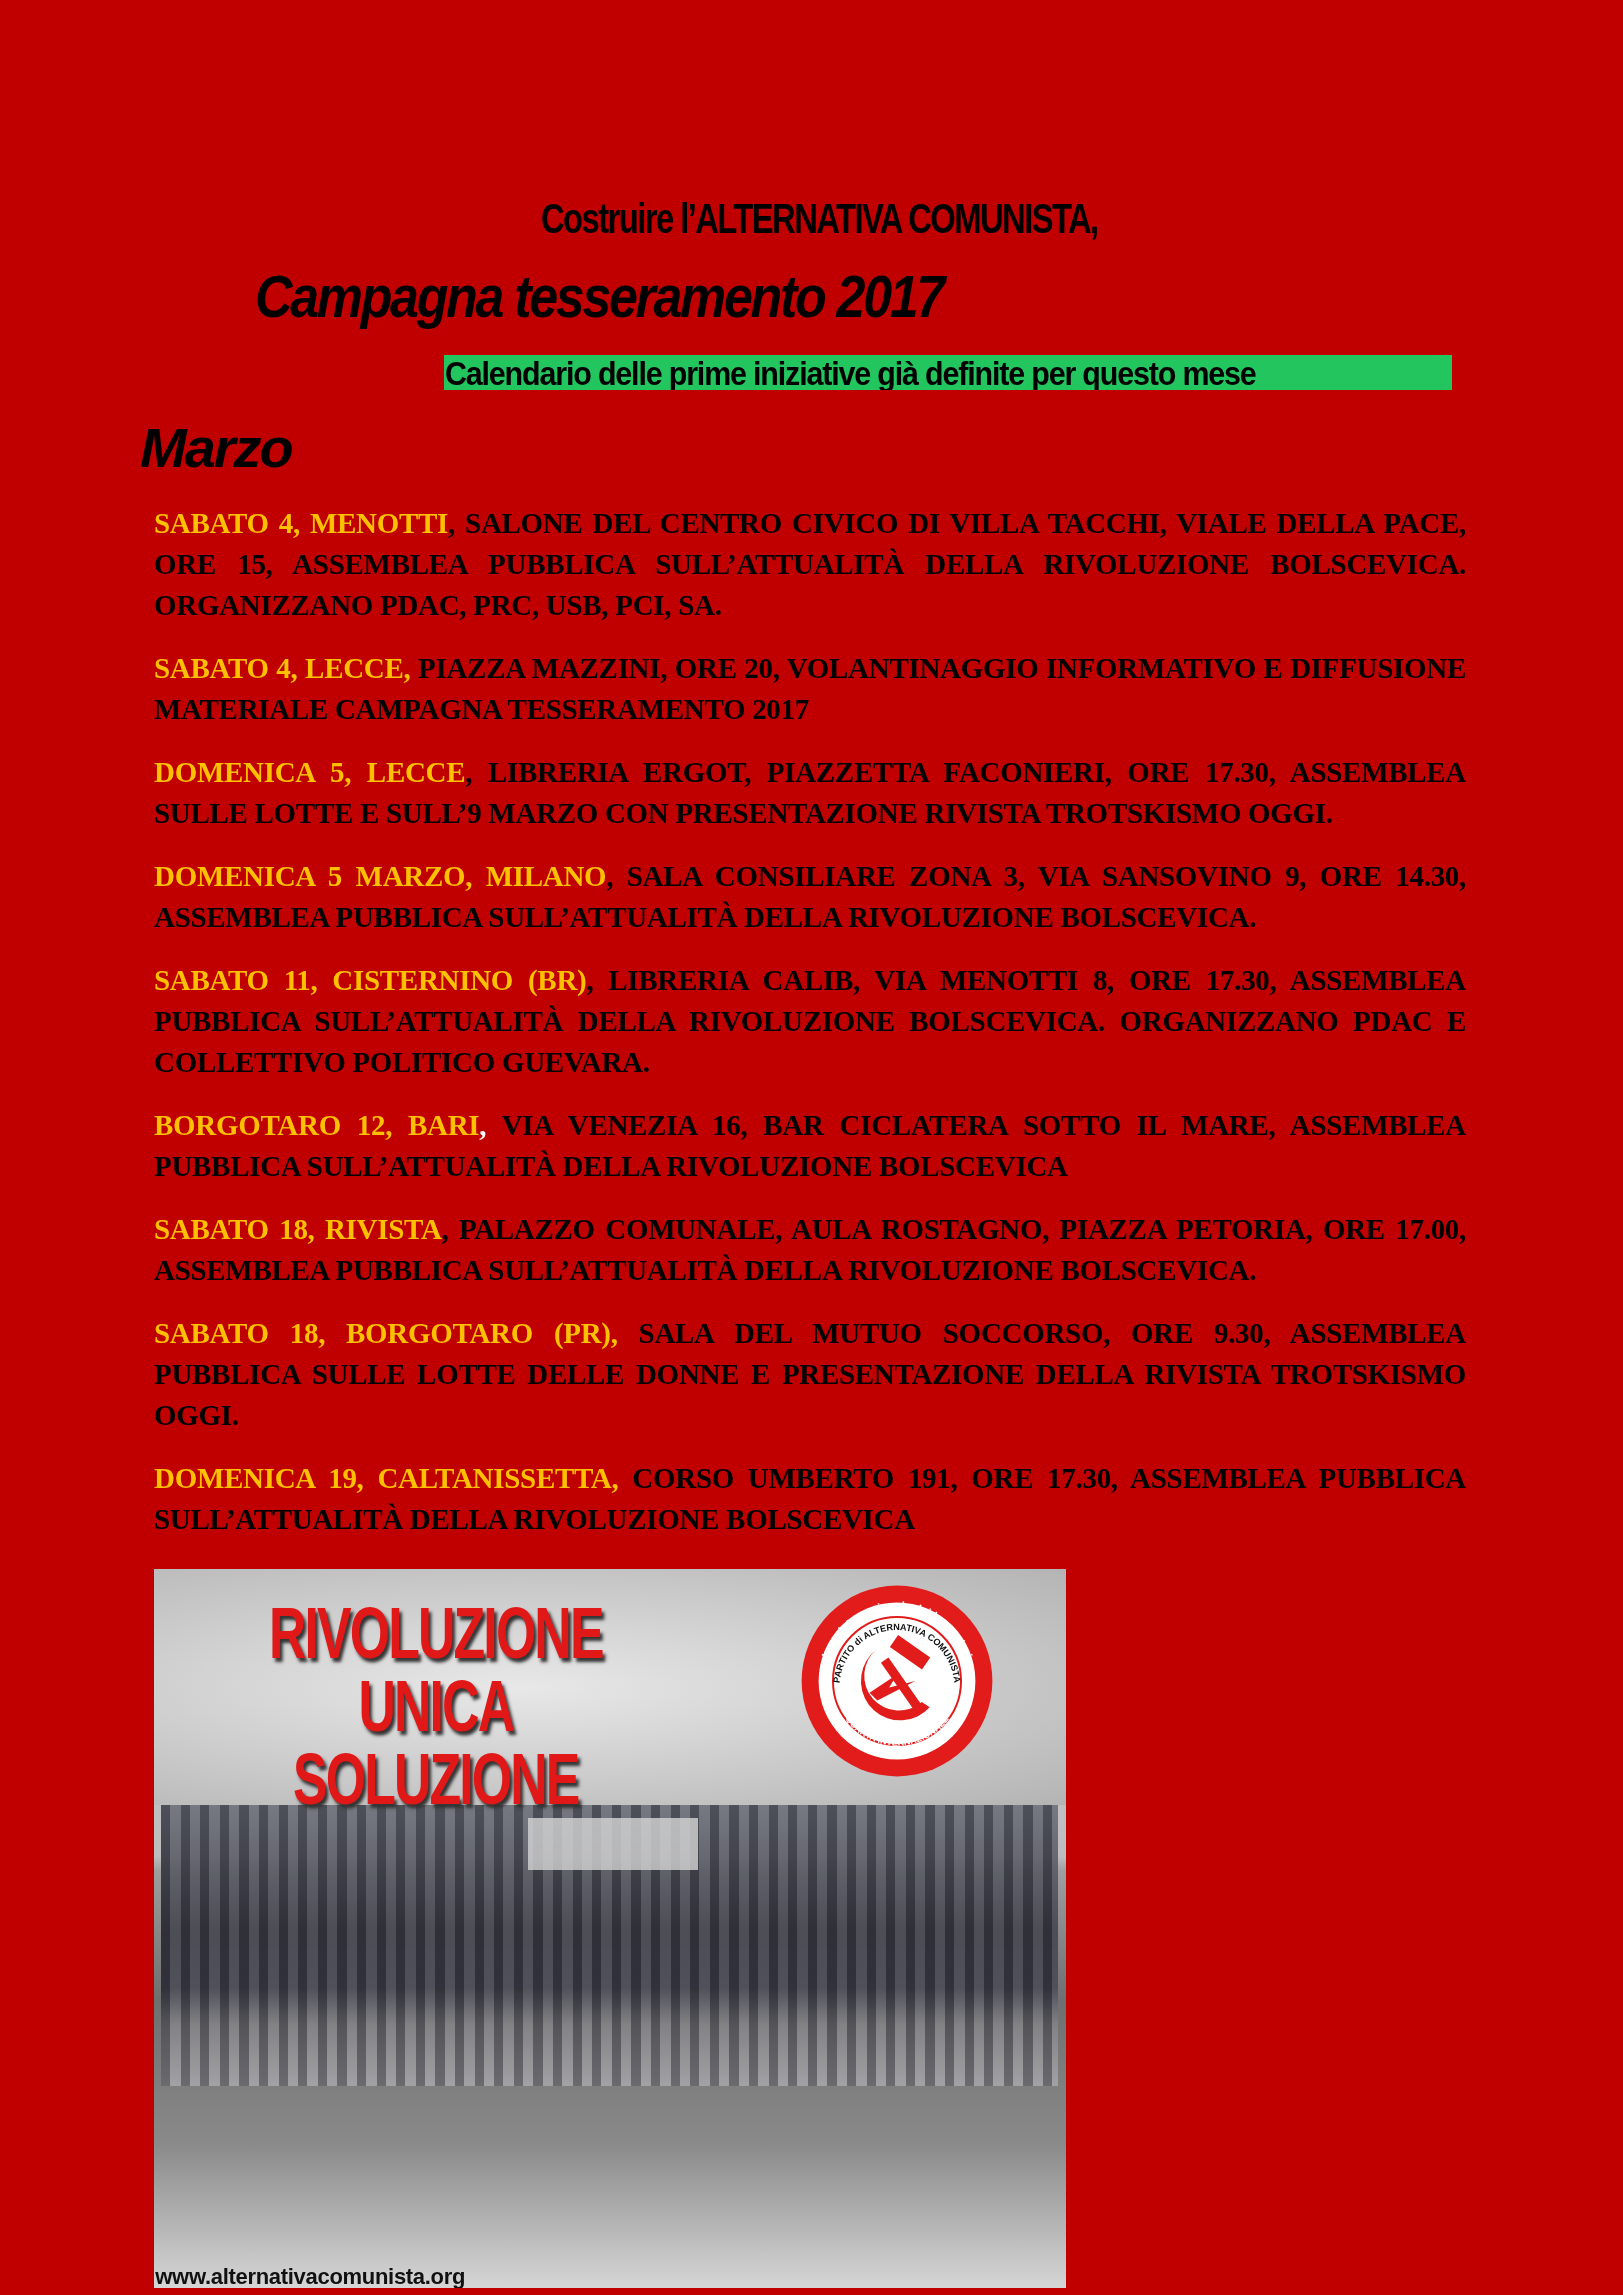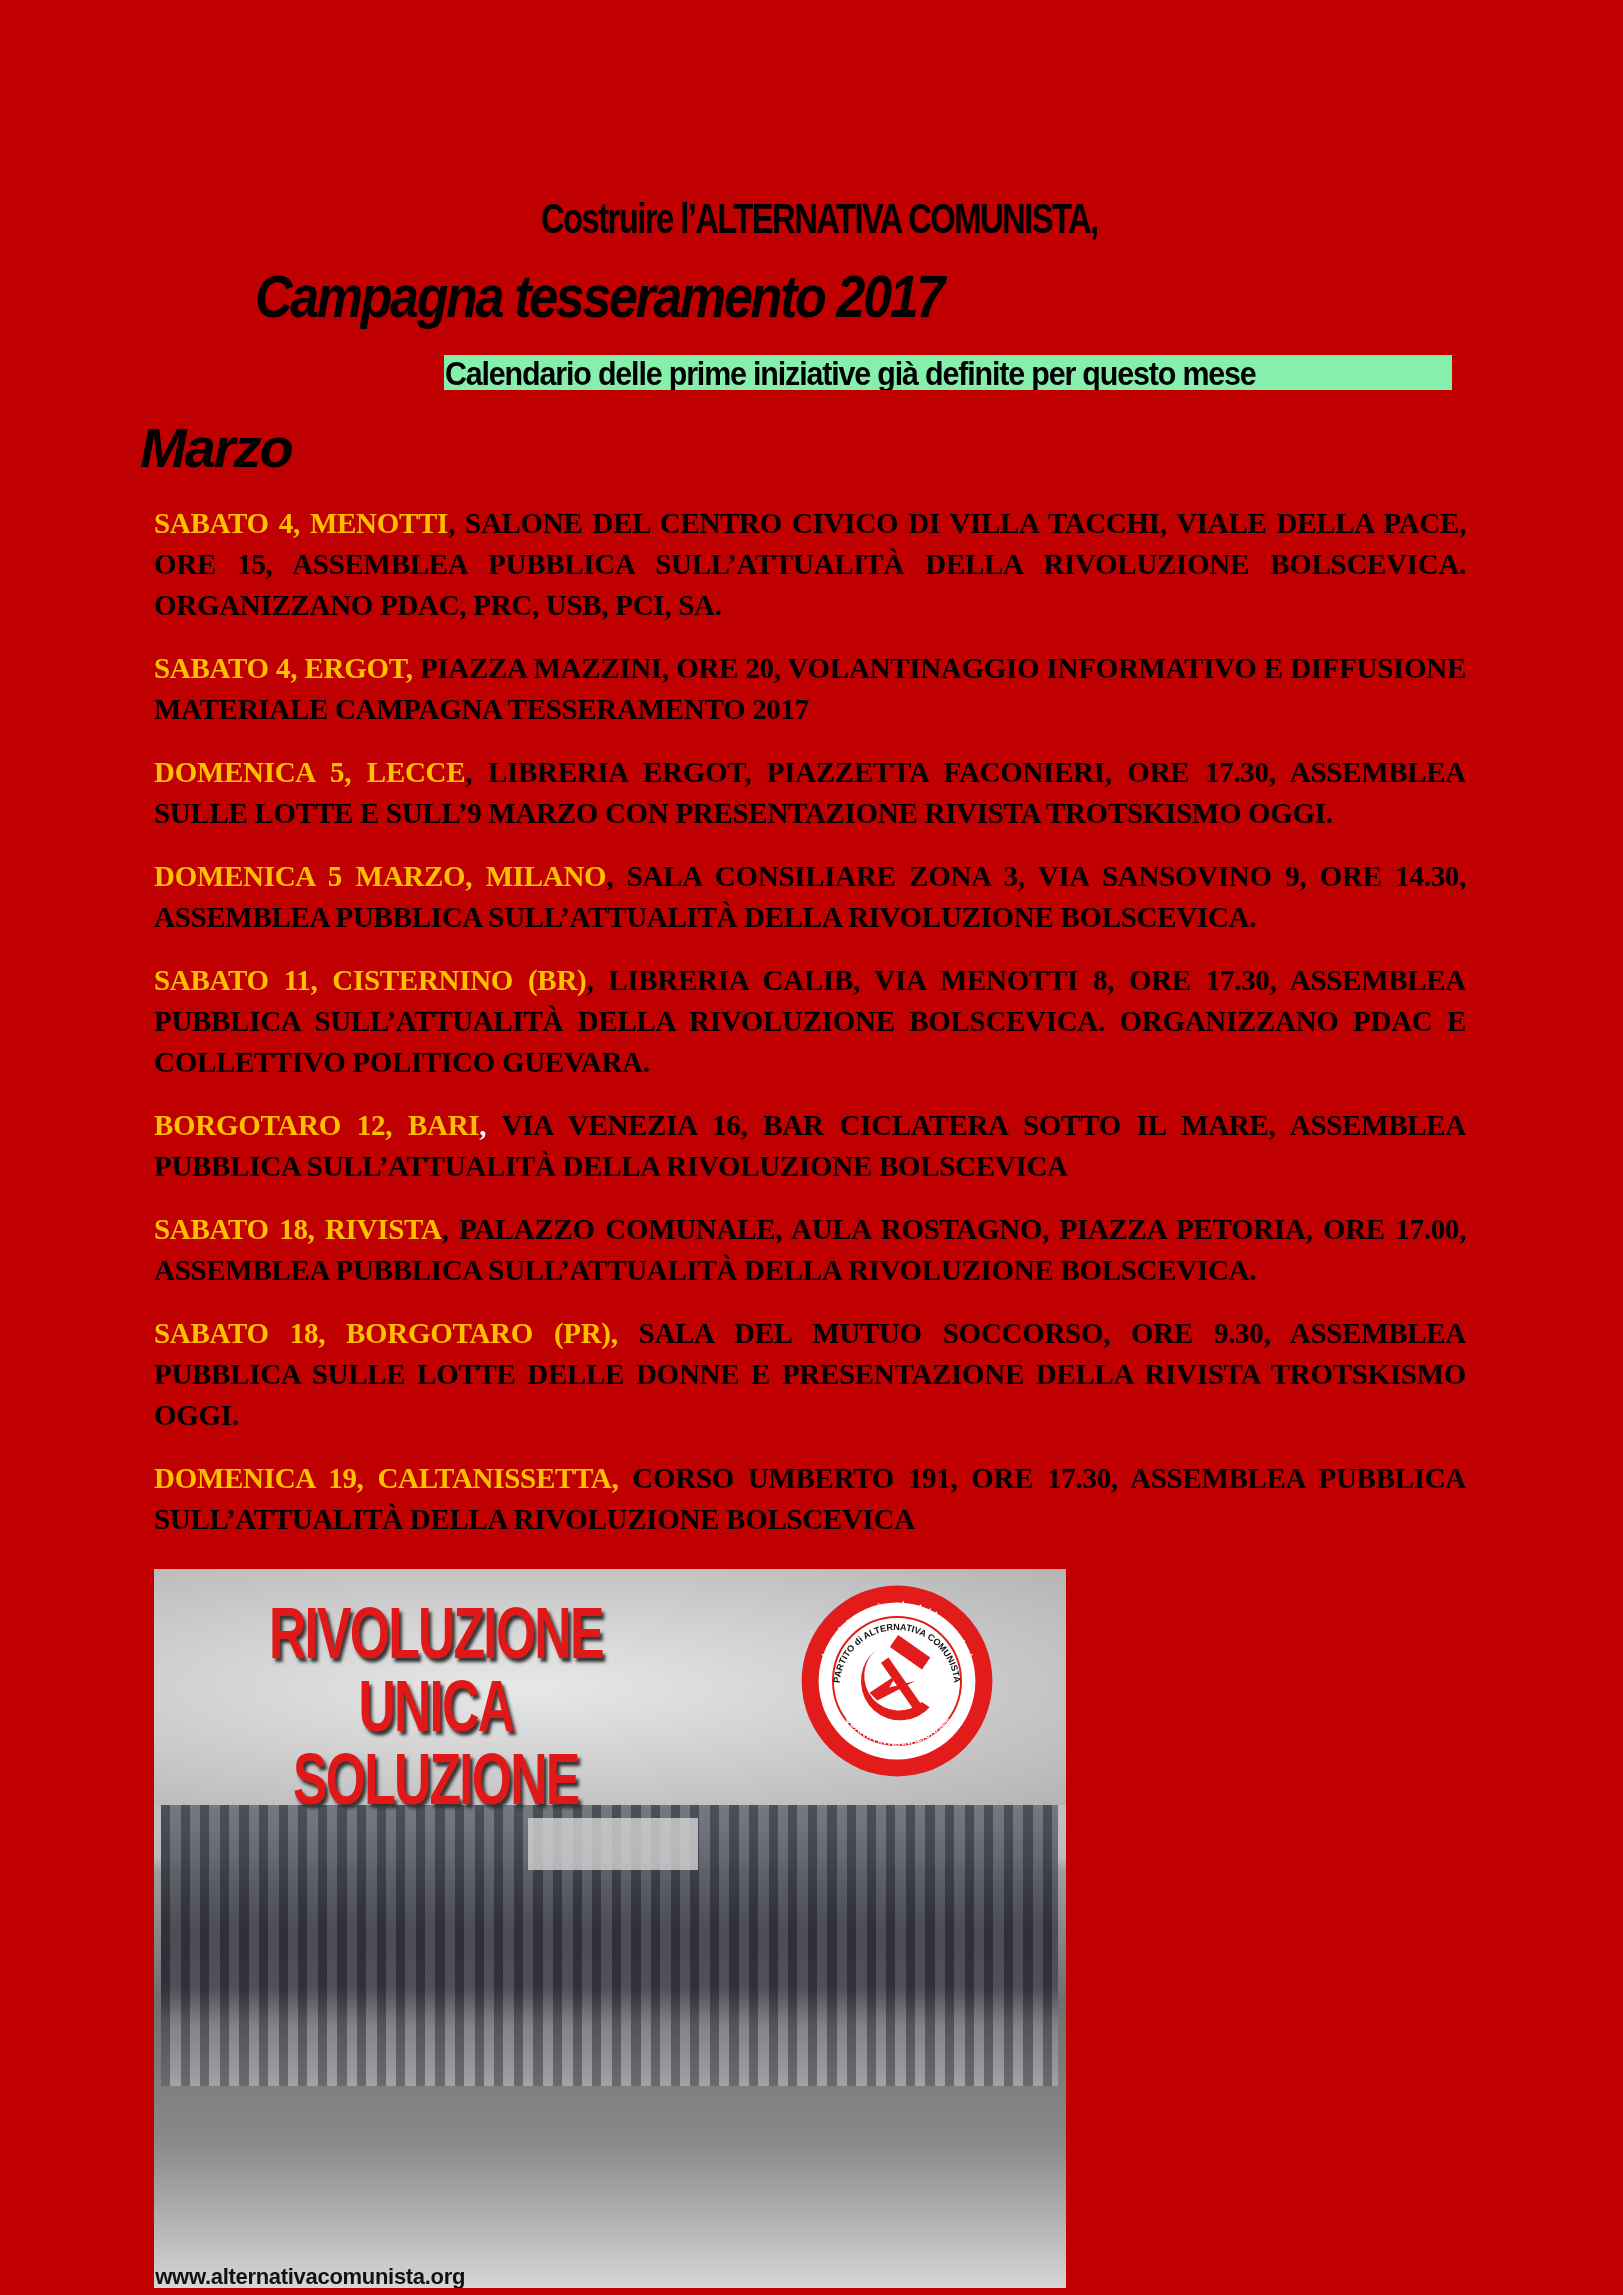--- a/index.html
+++ b/index.html
@@ -45,21 +45,21 @@
       letter-spacing: -2.6px;
       transform-origin: left center;
       transform: scaleX(0.88);
     }
     .subtitle-box {
       position: absolute;
       left: 444px;
       top: 355px;
       width: 1008px;
       height: 35px;
-      background: #86efac;
+      background: #22c55e;
       overflow: hidden;
     }
     .subtitle-text {
       position: absolute;
       left: 1.3px;
       top: -1.3px;
       font-family: "Liberation Sans", "DejaVu Sans", sans-serif;
       font-weight: bold;
       font-size: 34px;
       line-height: 39px;
@@ -183,21 +183,21 @@
 <div class="title2">Campagna tesseramento 2017</div>
 
 <div class="subtitle-box">
   <div class="subtitle-text">Calendario delle prime iniziative già definite per questo mese</div>
 </div>
 
 <div class="month">Marzo</div>
 
 <div class="events">
   <p class="event"><span class="lead">SABATO 4, MENOTTI</span><span>,</span><span> SALONE DEL CENTRO CIVICO DI VILLA TACCHI, VIALE DELLA PACE, ORE 15, ASSEMBLEA PUBBLICA SULL’ATTUALITÀ DELLA RIVOLUZIONE BOLSCEVICA. ORGANIZZANO PDAC, PRC, USB, PCI, SA.</span></p>
-  <p class="event"><span class="lead">SABATO 4, ERGOT</span><span class="lead">,</span><span> PIAZZA MAZZINI, ORE 20, VOLANTINAGGIO INFORMATIVO E DIFFUSIONE MATERIALE CAMPAGNA TESSERAMENTO 2017</span></p>
+  <p class="event"><span class="lead">SABATO 4, LECCE</span><span class="lead">,</span><span> PIAZZA MAZZINI, ORE 20, VOLANTINAGGIO INFORMATIVO E DIFFUSIONE MATERIALE CAMPAGNA TESSERAMENTO 2017</span></p>
   <p class="event"><span class="lead">DOMENICA 5, LECCE</span><span>,</span><span> LIBRERIA ERGOT, PIAZZETTA FACONIERI, ORE 17.30, ASSEMBLEA SULLE LOTTE E SULL’9 MARZO CON PRESENTAZIONE RIVISTA TROTSKISMO OGGI.</span></p>
   <p class="event"><span class="lead">DOMENICA 5 MARZO, MILANO</span><span>,</span><span> SALA CONSILIARE ZONA 3, VIA SANSOVINO 9, ORE 14.30, ASSEMBLEA PUBBLICA SULL’ATTUALITÀ DELLA RIVOLUZIONE BOLSCEVICA.</span></p>
   <p class="event"><span class="lead">SABATO 11, CISTERNINO (BR)</span><span>,</span><span> LIBRERIA CALIB, VIA MENOTTI 8, ORE 17.30, ASSEMBLEA PUBBLICA SULL’ATTUALITÀ DELLA RIVOLUZIONE BOLSCEVICA. ORGANIZZANO PDAC E COLLETTIVO POLITICO GUEVARA.</span></p>
   <p class="event"><span class="lead">BORGOTARO 12, BARI</span><span class="sep-white">,</span><span> VIA VENEZIA 16, BAR CICLATERA SOTTO IL MARE, ASSEMBLEA PUBBLICA SULL’ATTUALITÀ DELLA RIVOLUZIONE BOLSCEVICA</span></p>
   <p class="event"><span class="lead">SABATO 18, RIVISTA</span><span>,</span><span> PALAZZO COMUNALE, AULA ROSTAGNO, PIAZZA PETORIA, ORE 17.00, ASSEMBLEA PUBBLICA SULL’ATTUALITÀ DELLA RIVOLUZIONE BOLSCEVICA.</span></p>
   <p class="event"><span class="lead">SABATO 18, BORGOTARO (PR)</span><span class="lead">,</span><span> SALA DEL MUTUO SOCCORSO, ORE 9.30, ASSEMBLEA PUBBLICA SULLE LOTTE DELLE DONNE E PRESENTAZIONE DELLA RIVISTA TROTSKISMO OGGI.</span></p>
   <p class="event"><span class="lead">DOMENICA 19, CALTANISSETTA</span><span class="lead">,</span><span> CORSO UMBERTO 191, ORE 17.30, ASSEMBLEA PUBBLICA SULL’ATTUALITÀ DELLA RIVOLUZIONE BOLSCEVICA</span></p>
 </div>
 
 <div class="poster">

